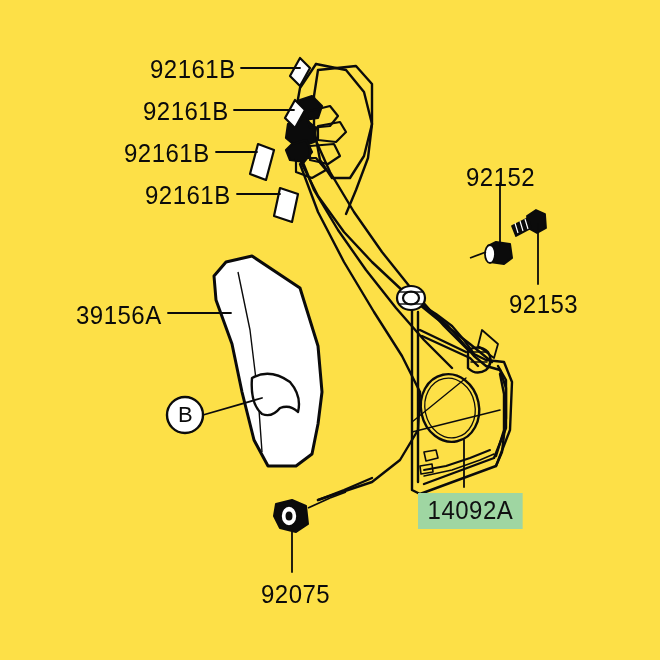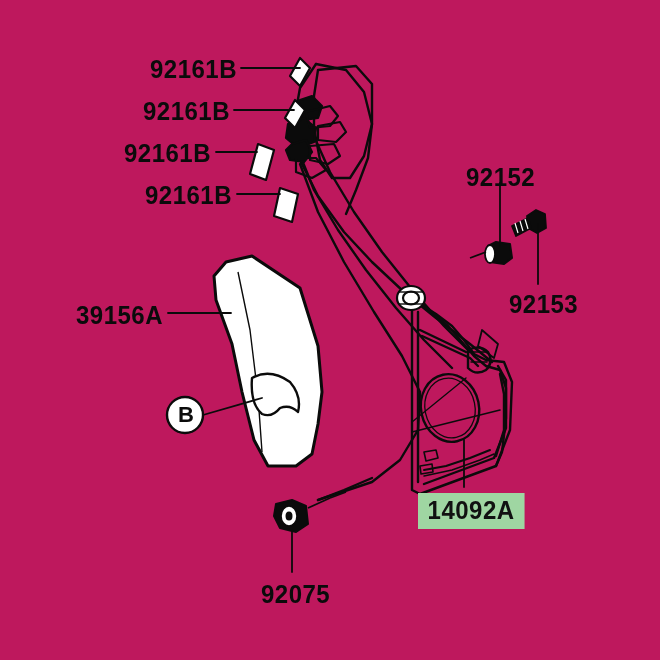--- a/index.html
+++ b/index.html
@@ -8,23 +8,22 @@
     padding: 0;
     background: #ffffff;
   }
   body {
     font-family: "Liberation Sans", sans-serif;
   }
   #diagram-root {
     position: relative;
     width: 660px;
     height: 660px;
-    background: #be185d;
+    background: #fde047;
     overflow: hidden;
-    font-weight: bold;
   }
   #diagram-svg {
     position: absolute;
     left: 0;
     top: 0;
     width: 660px;
     height: 660px;
     display: block;
   }
   .part-label {

